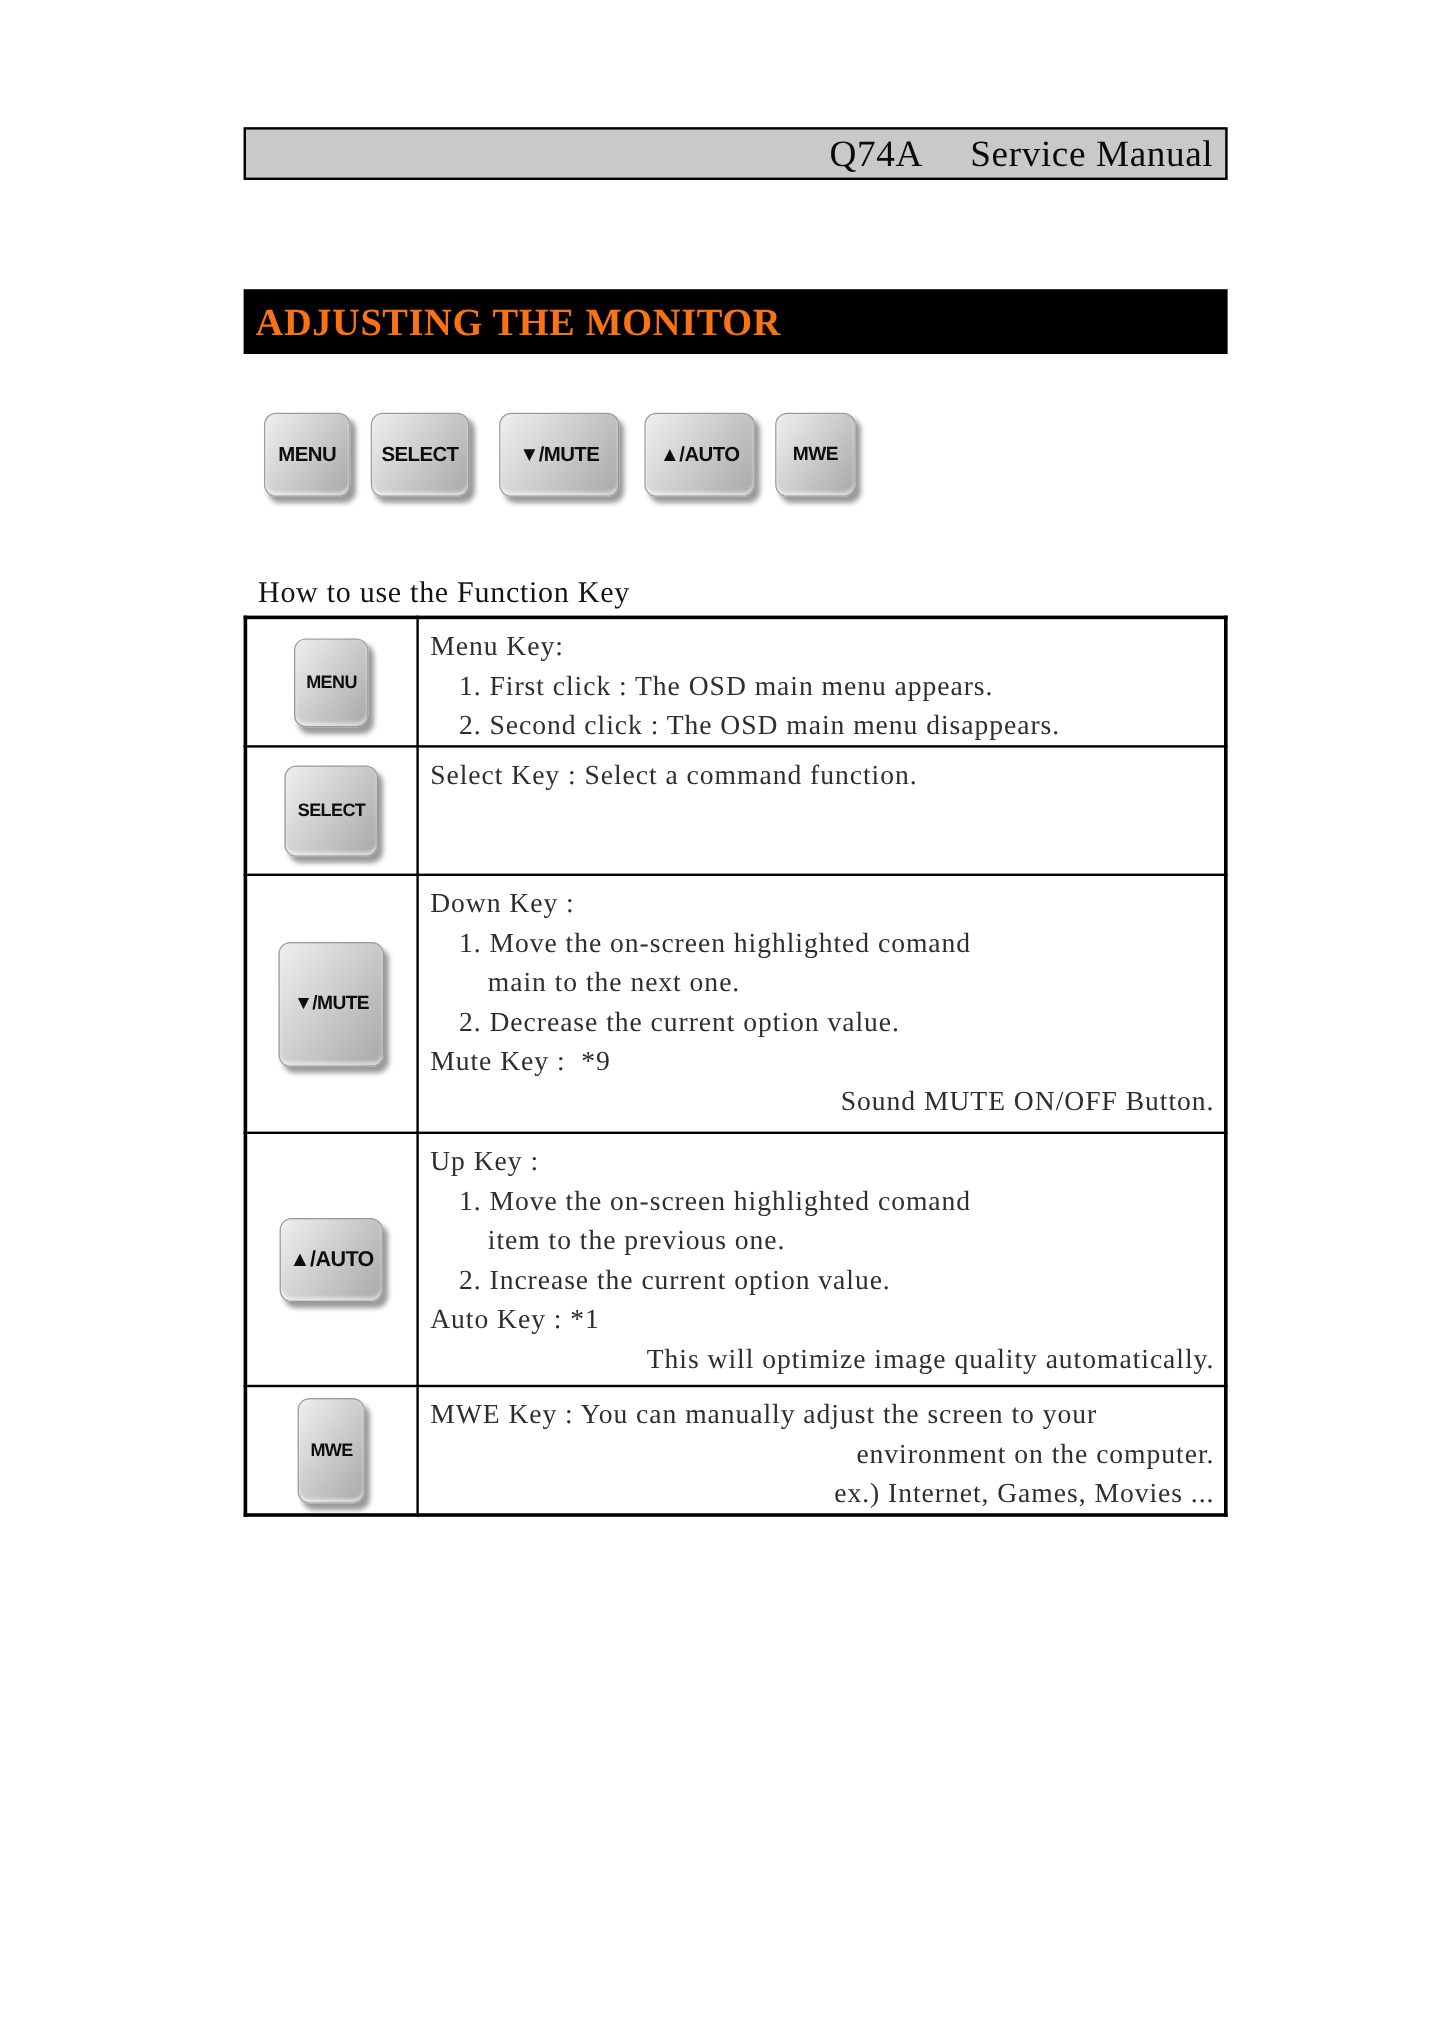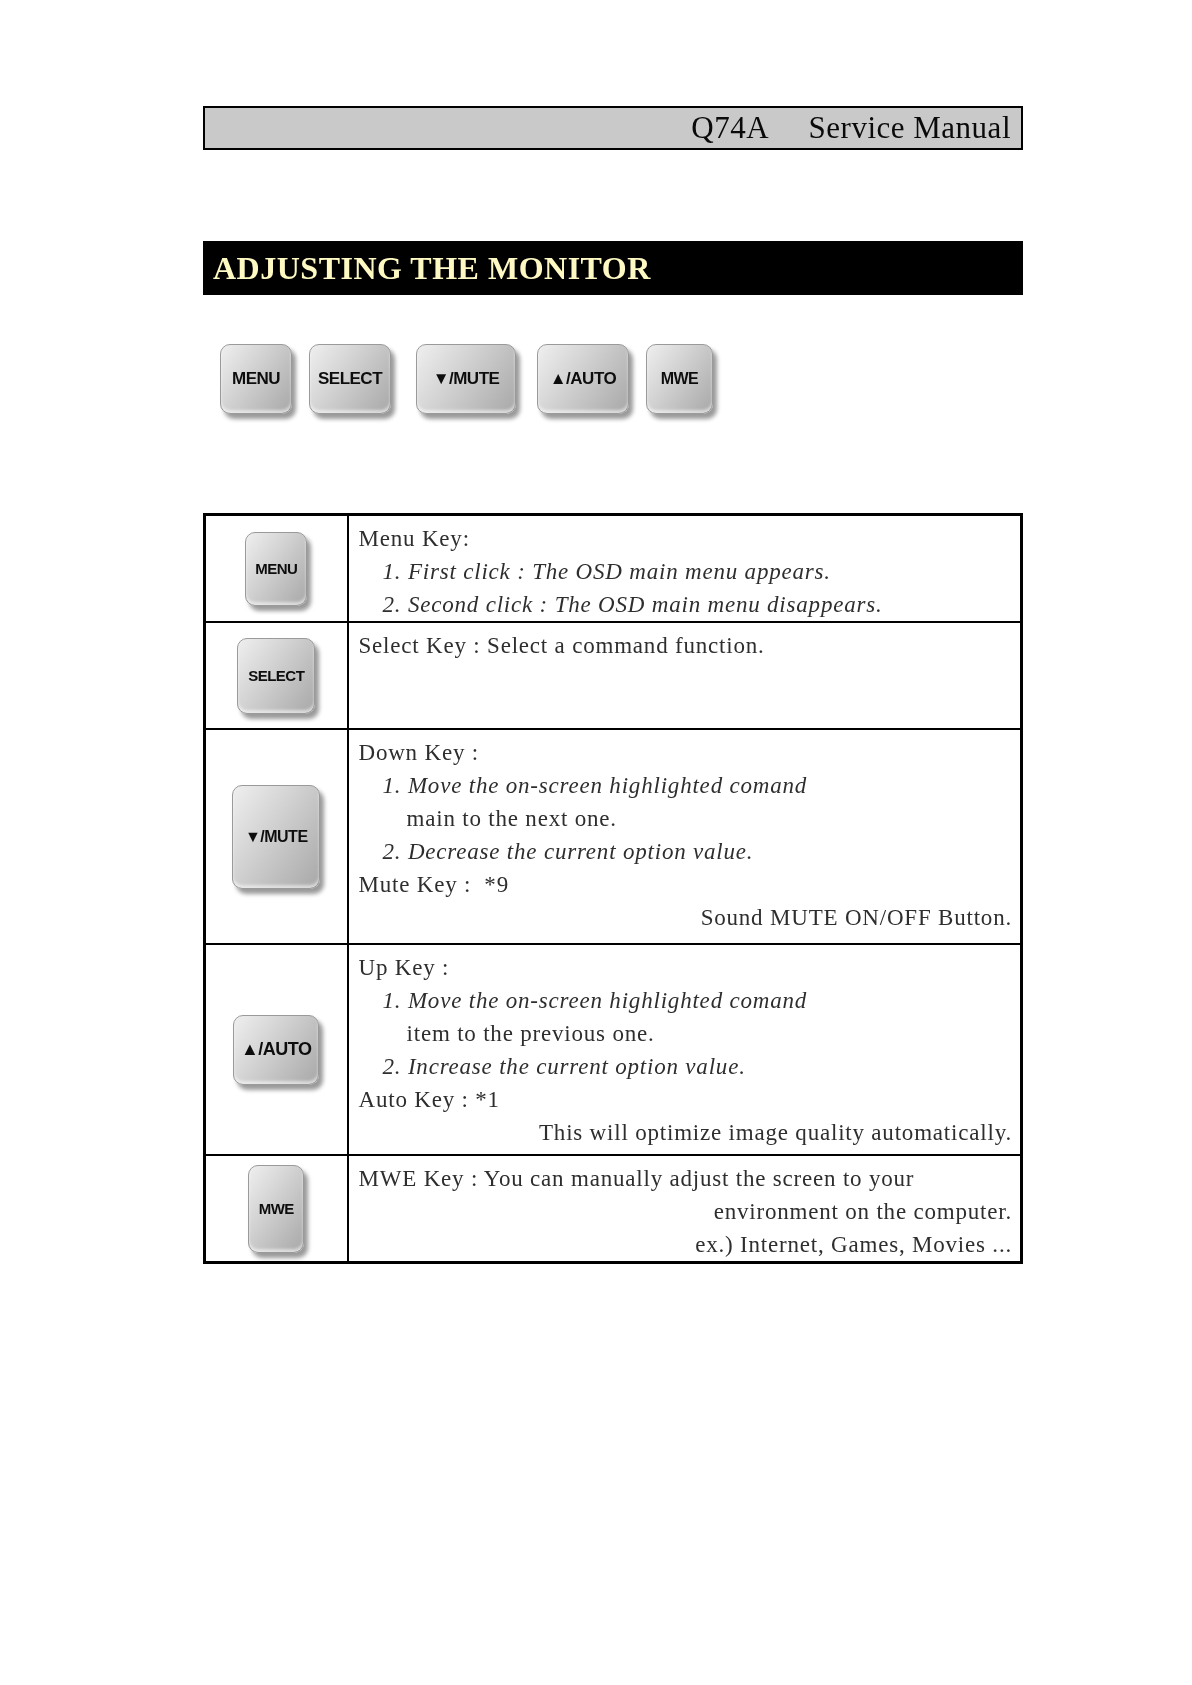--- a/index.html
+++ b/index.html
@@ -30,21 +30,21 @@
   
   .banner {
     position: absolute; left: 203px; top: 241px;
     width: 820px; height: 54px;
     background: #000000;
     display: flex; align-items: center;
     padding-left: 10px;
   }
   .banner-text {
     font-family: "Liberation Serif", serif;
-    font-weight: bold; font-size: 32px; color: #fef9c3;
+    font-weight: bold; font-size: 32px; color: #f97316;
     letter-spacing: 0.5px; white-space: pre;
   }
 
   
   .sub {
     position: absolute; left: 215px;
     font-family: "Liberation Serif", serif;
     font-size: 25px; color: #141414; letter-spacing: 0.6px;
     white-space: pre;
   }
@@ -96,21 +96,21 @@
   tr.r1 { height: 107px; }
   tr.r2 { height: 215px; }
   tr.r3 { height: 211px; }
   tr.r4 { height: 105px; }
   .t-line {
     font-family: "Liberation Serif", serif;
     font-size: 23px; line-height: 33px; color: #2e2e2e;
     letter-spacing: 0.8px; white-space: pre-wrap;
   }
   .ind0 { padding-left: 0; }
-  .ind1 { padding-left: 24px; font-style: italic; }
+  .ind1 { padding-left: 24px; }
   .ind2 { padding-left: 48px; }
   .ind3 { padding-left: 58px; text-align: right; }
 
   
   .footnote {
     position: absolute; top: 1266px; right: 169px;
     font-family: "Liberation Serif", serif;
     font-size: 23px; color: #2e2e2e; letter-spacing: 0.8px;
     white-space: pre;
   }
@@ -161,20 +161,21 @@
       <span>▼/MUTE</span>
     </div>
     <div class="key-btn kb-t-auto">
       <span>▲/AUTO</span>
     </div>
     <div class="key-btn kb-t-mwe">
       <span>MWE</span>
     </div>
   </div>
 
+  <div class="sub sub2">How to use the Function Key</div>
 
   <table class="fk-table">
     <tbody>
         <tr class="r0">
       <td class="c1">
         <div class="key-btn kb-menu">
           <span>MENU</span>
         </div>
       </td>
       <td class="c2">

